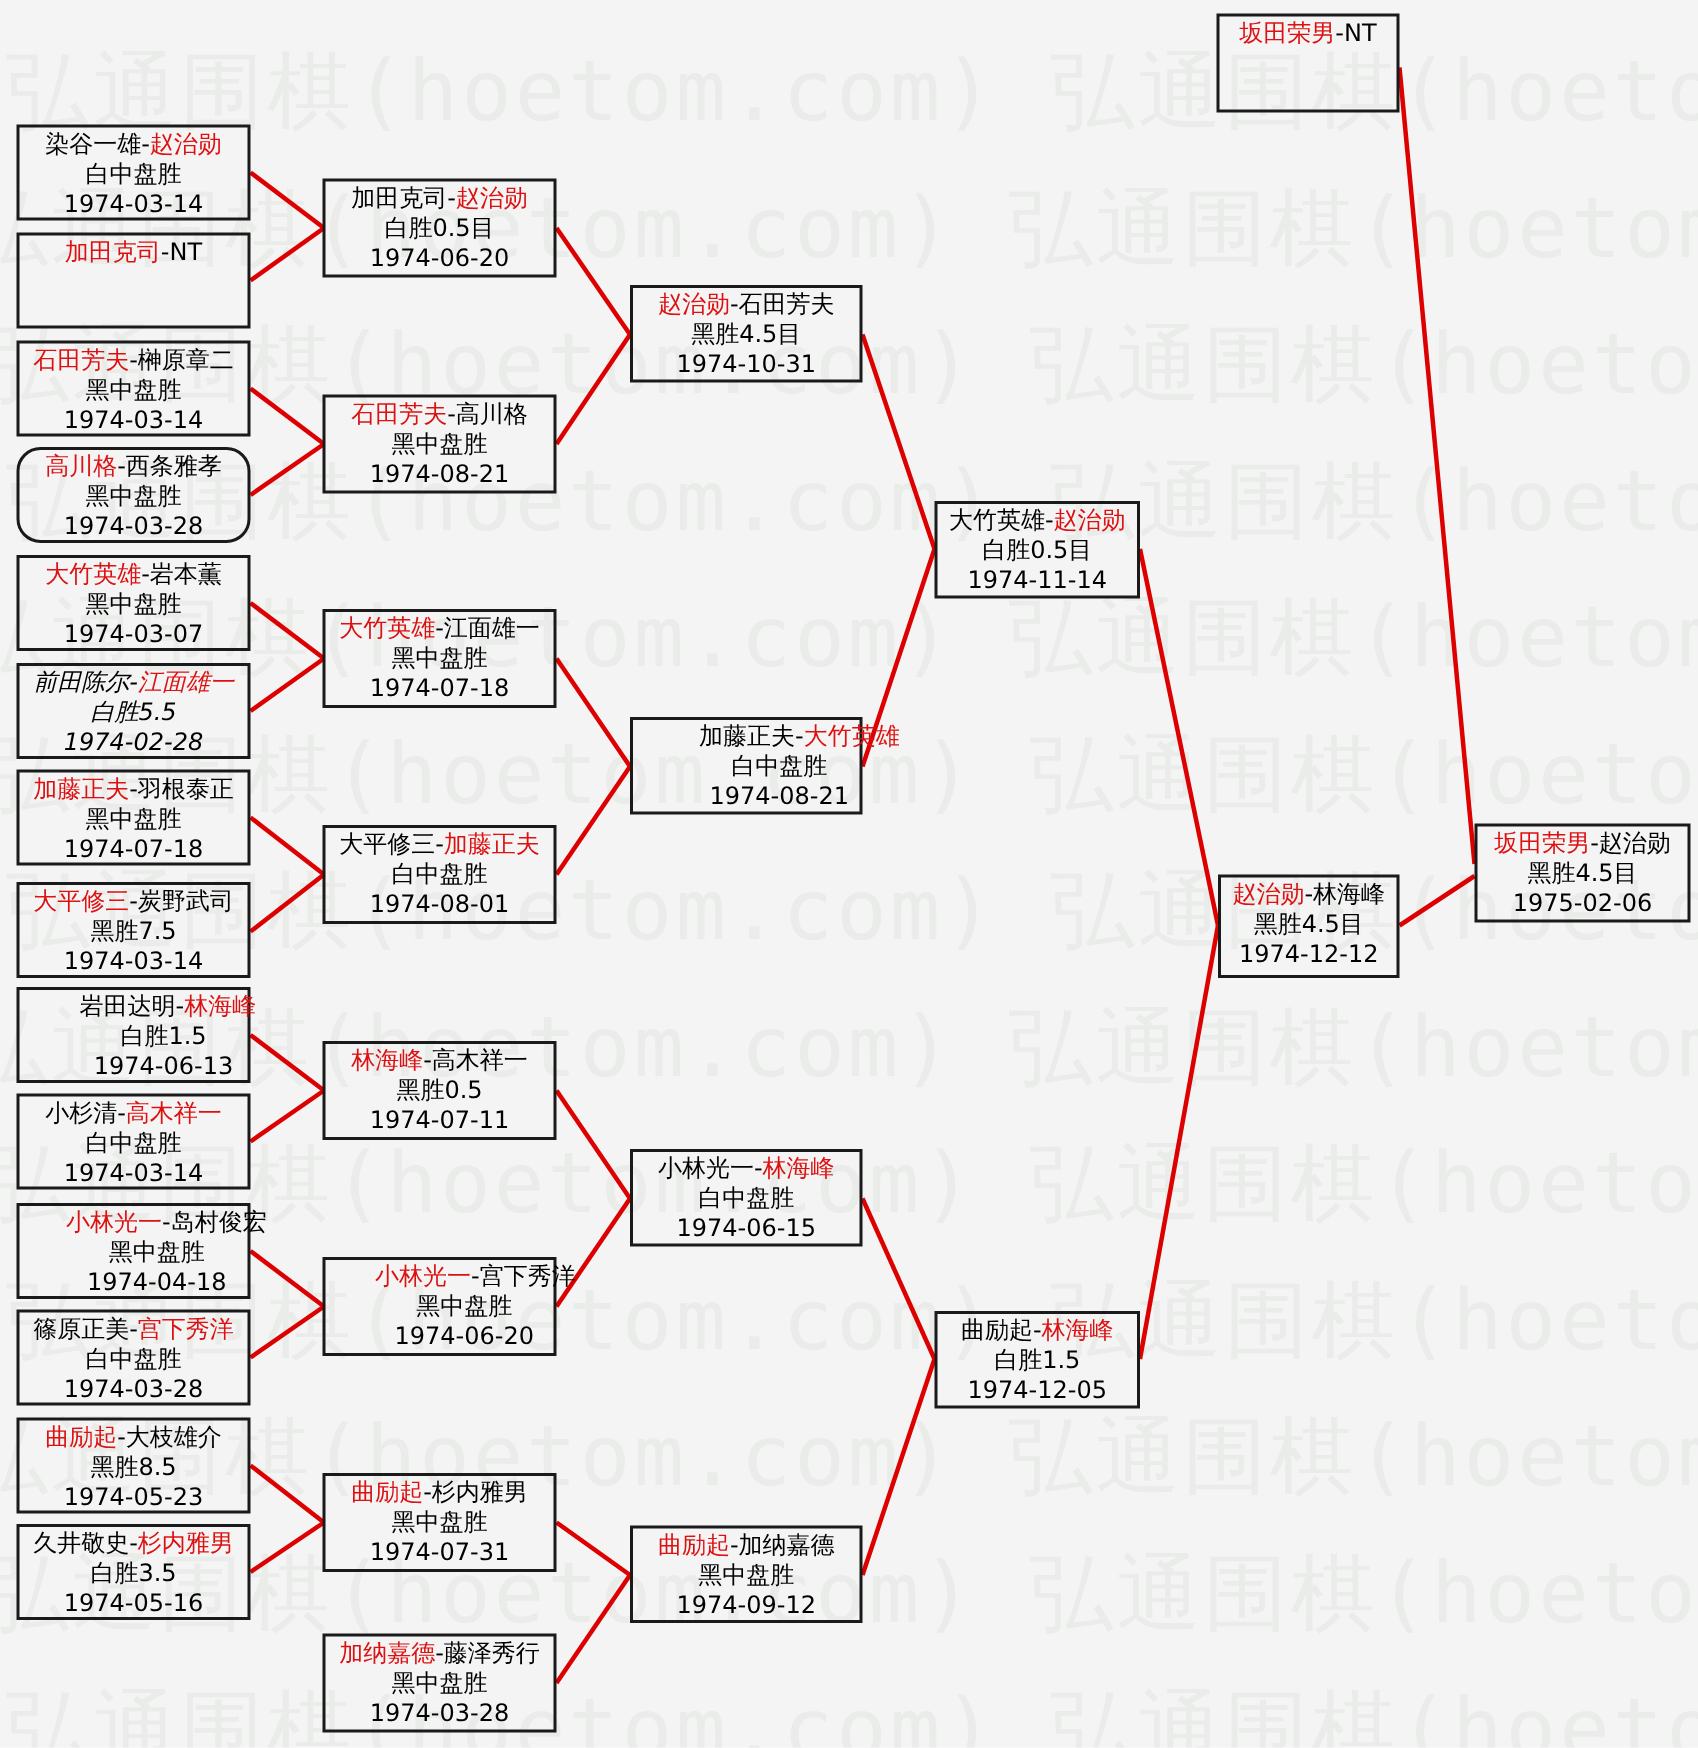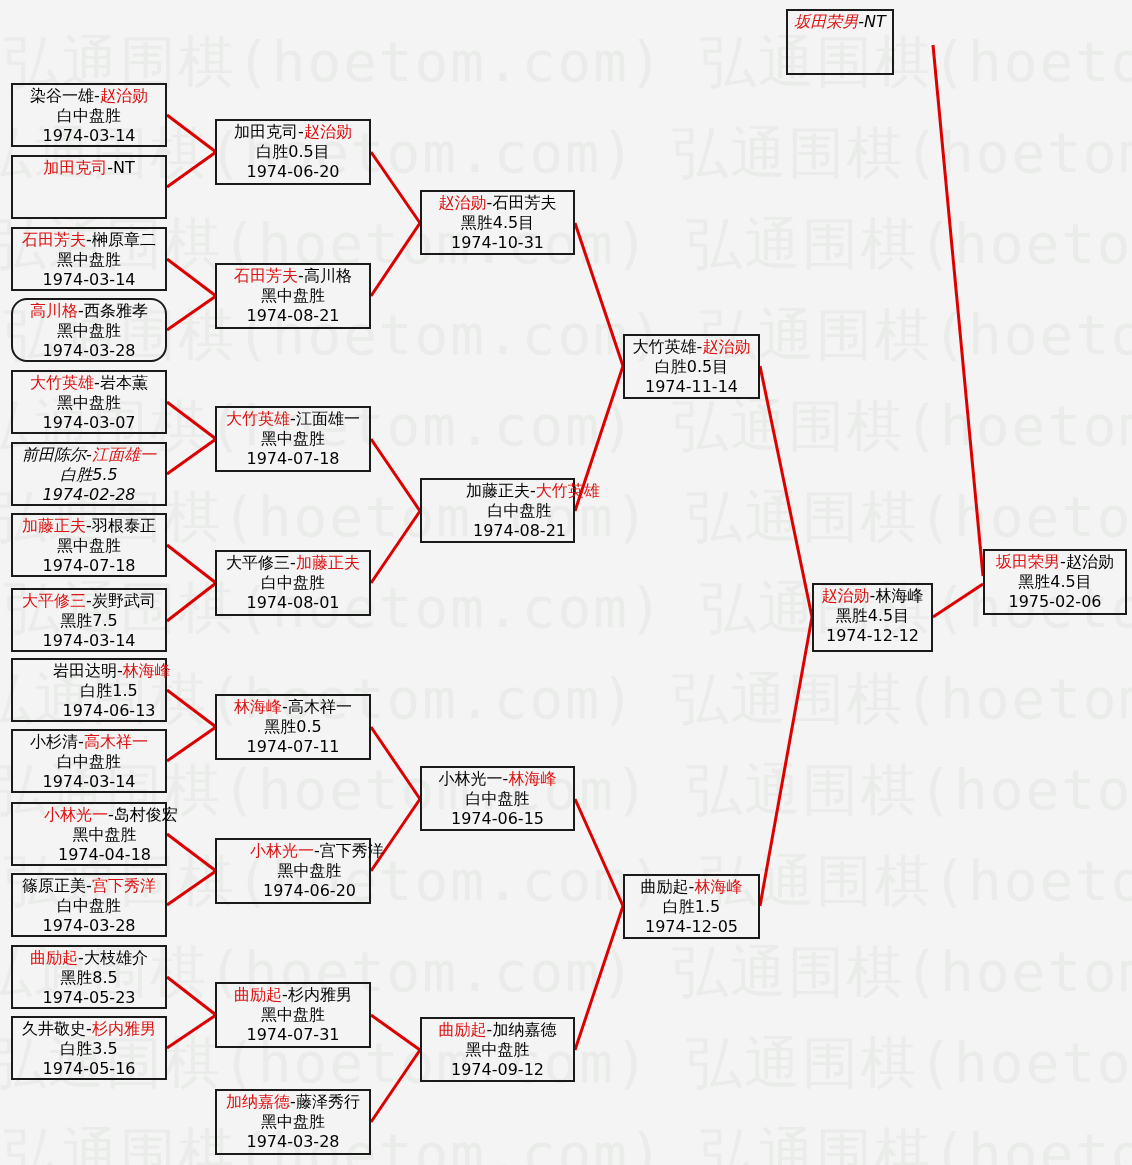--- a/index.html
+++ b/index.html
@@ -228,21 +228,21 @@
       <div class="box" style="left: 623px; top: 874px; width: 137px; height: 65px;">
         <div class="row"><span>曲励起</span><span class="dash">-</span><span class="win">林海峰</span></div>
         <div class="row">白胜1.5</div>
         <div class="row">1974-12-05</div>
       </div>
       <div class="box" style="left: 812px; top: 583px; width: 121px; height: 69px;">
         <div class="row"><span class="win">赵治勋</span><span class="dash">-</span><span>林海峰</span></div>
         <div class="row">黑胜4.5目</div>
         <div class="row">1974-12-12</div>
       </div>
-      <div class="box" style="left: 786px; top: 9px; width: 108px; height: 66px; font-style: italic;">
+      <div class="box" style="left: 811px; top: 9px; width: 122px; height: 66px;">
         <div class="row"><span class="win">坂田荣男</span><span class="dash">-</span><span>NT</span></div>
       </div>
       <div class="box" style="left: 983px; top: 549px; width: 144px; height: 66px;">
         <div class="row"><span class="win">坂田荣男</span><span class="dash">-</span><span>赵治勋</span></div>
         <div class="row">黑胜4.5目</div>
         <div class="row">1975-02-06</div>
       </div>
     </div>
 </div>
 

